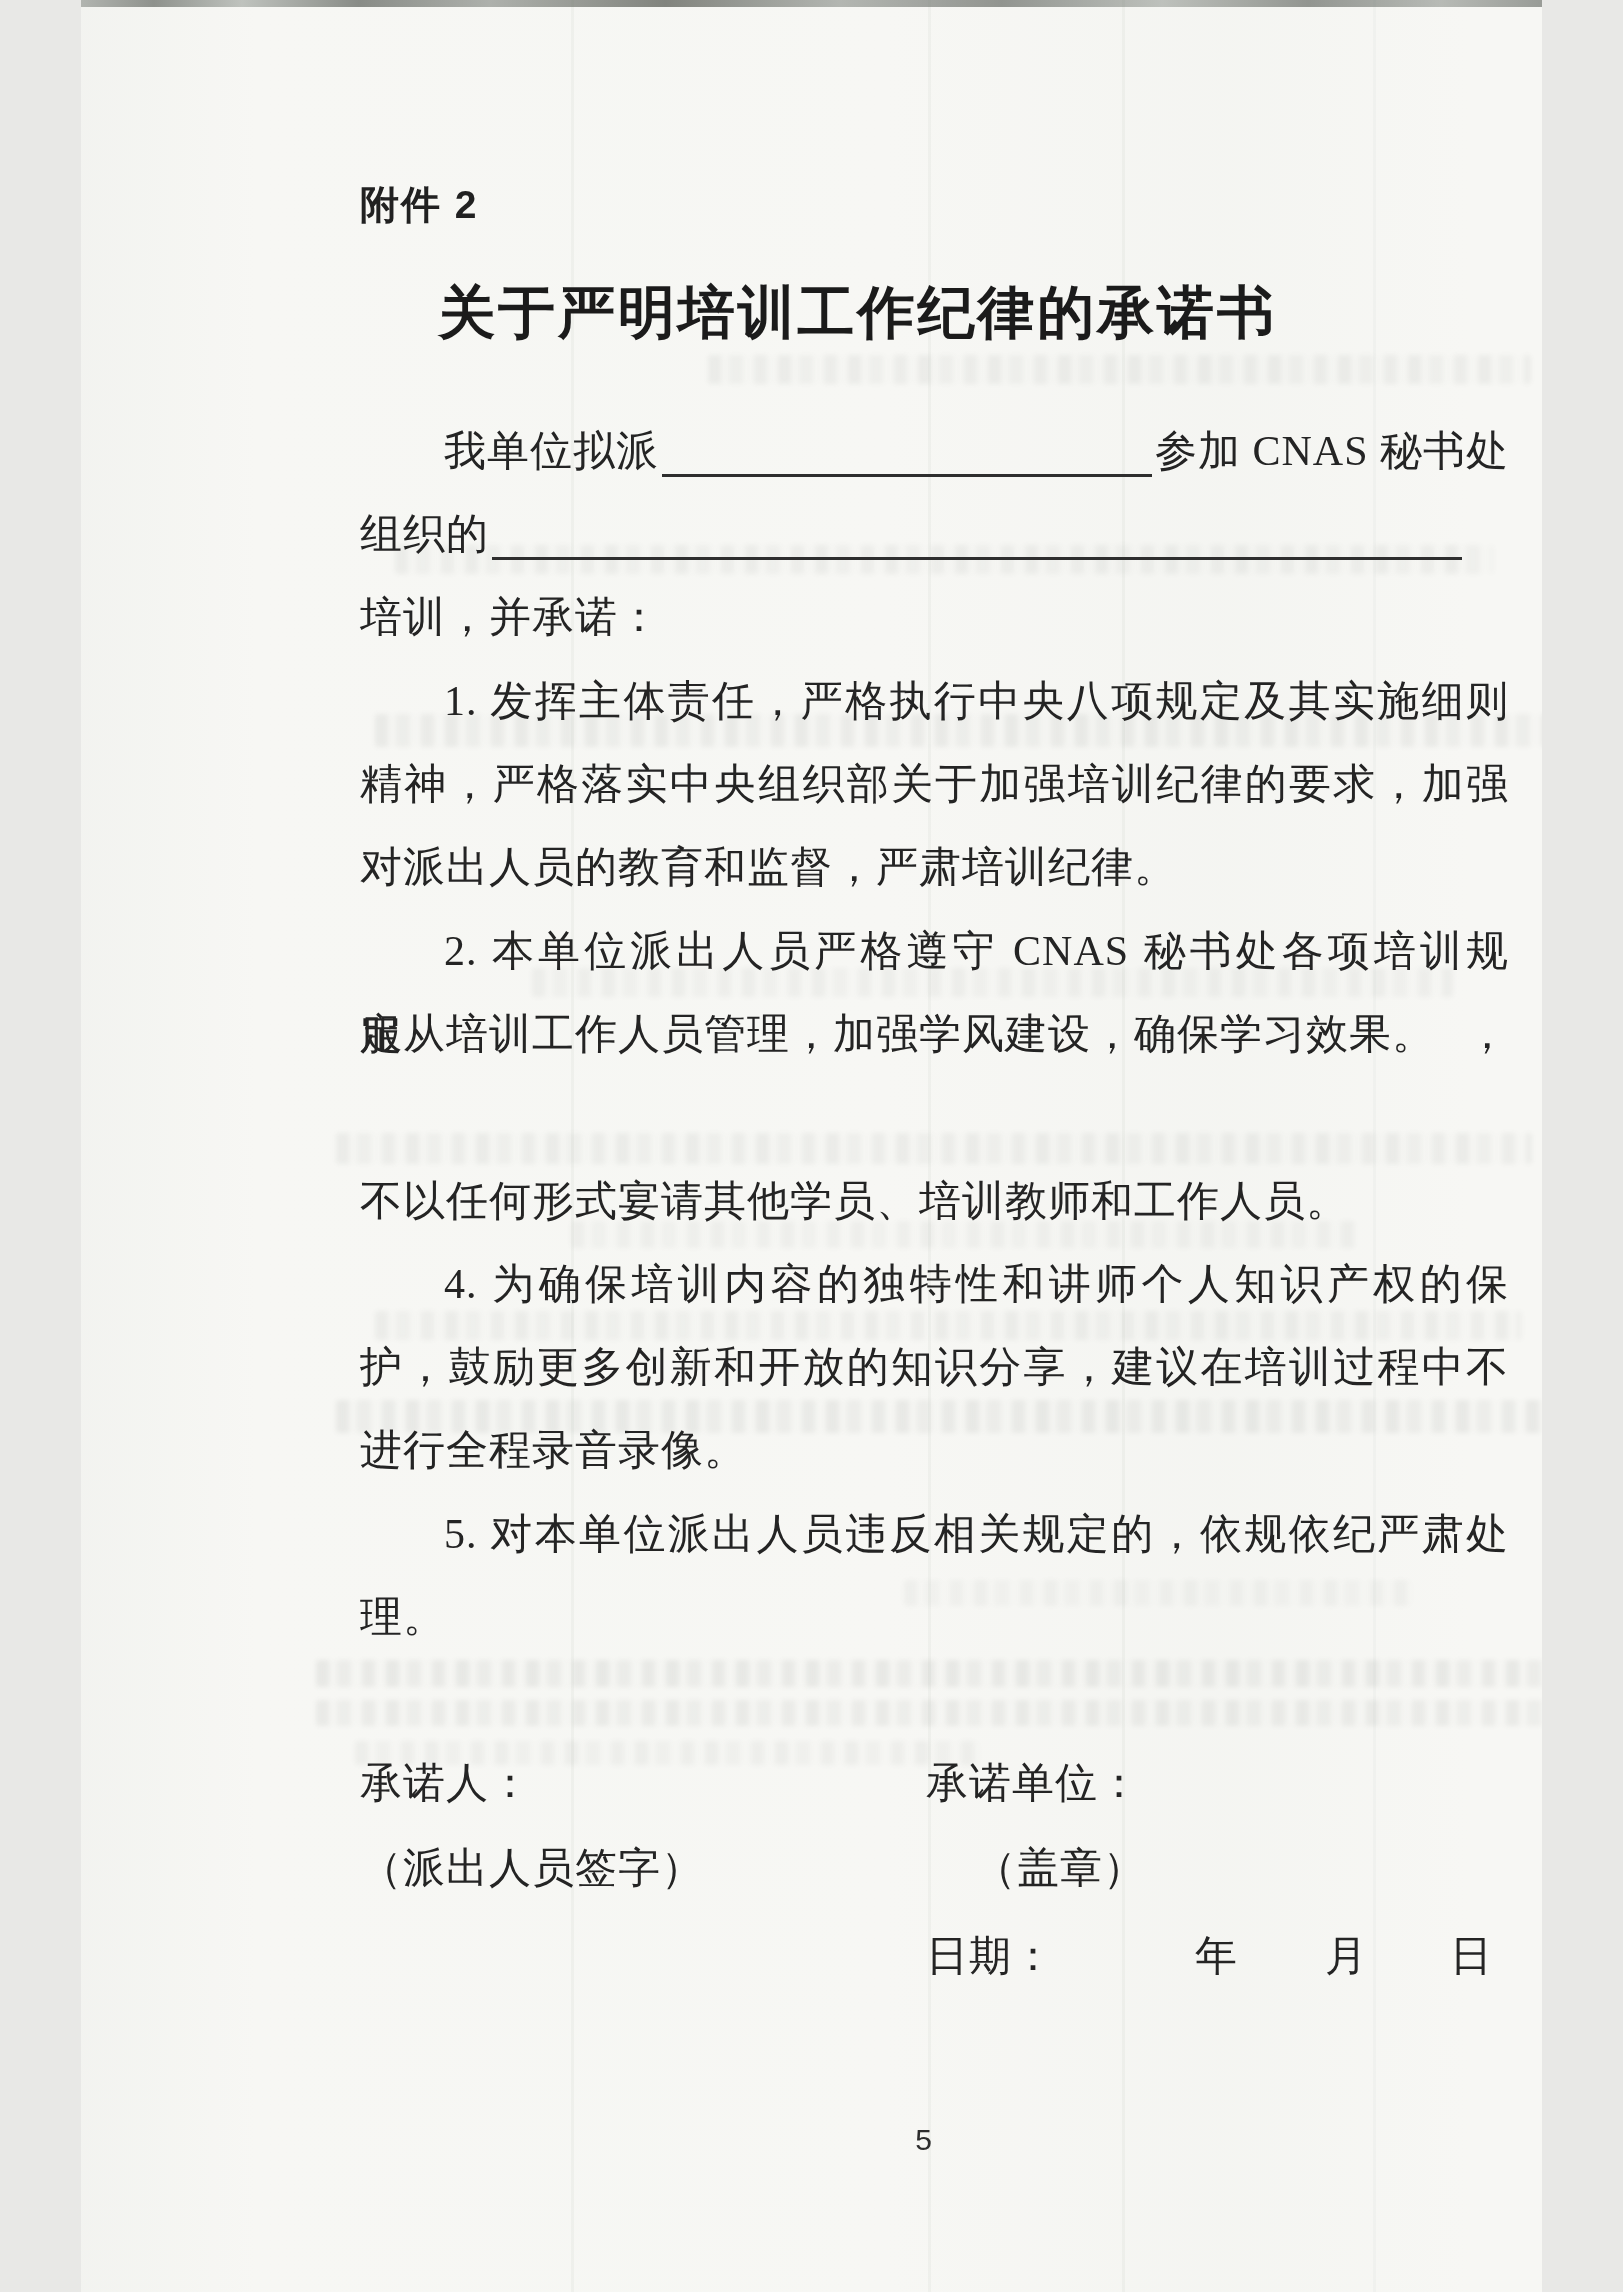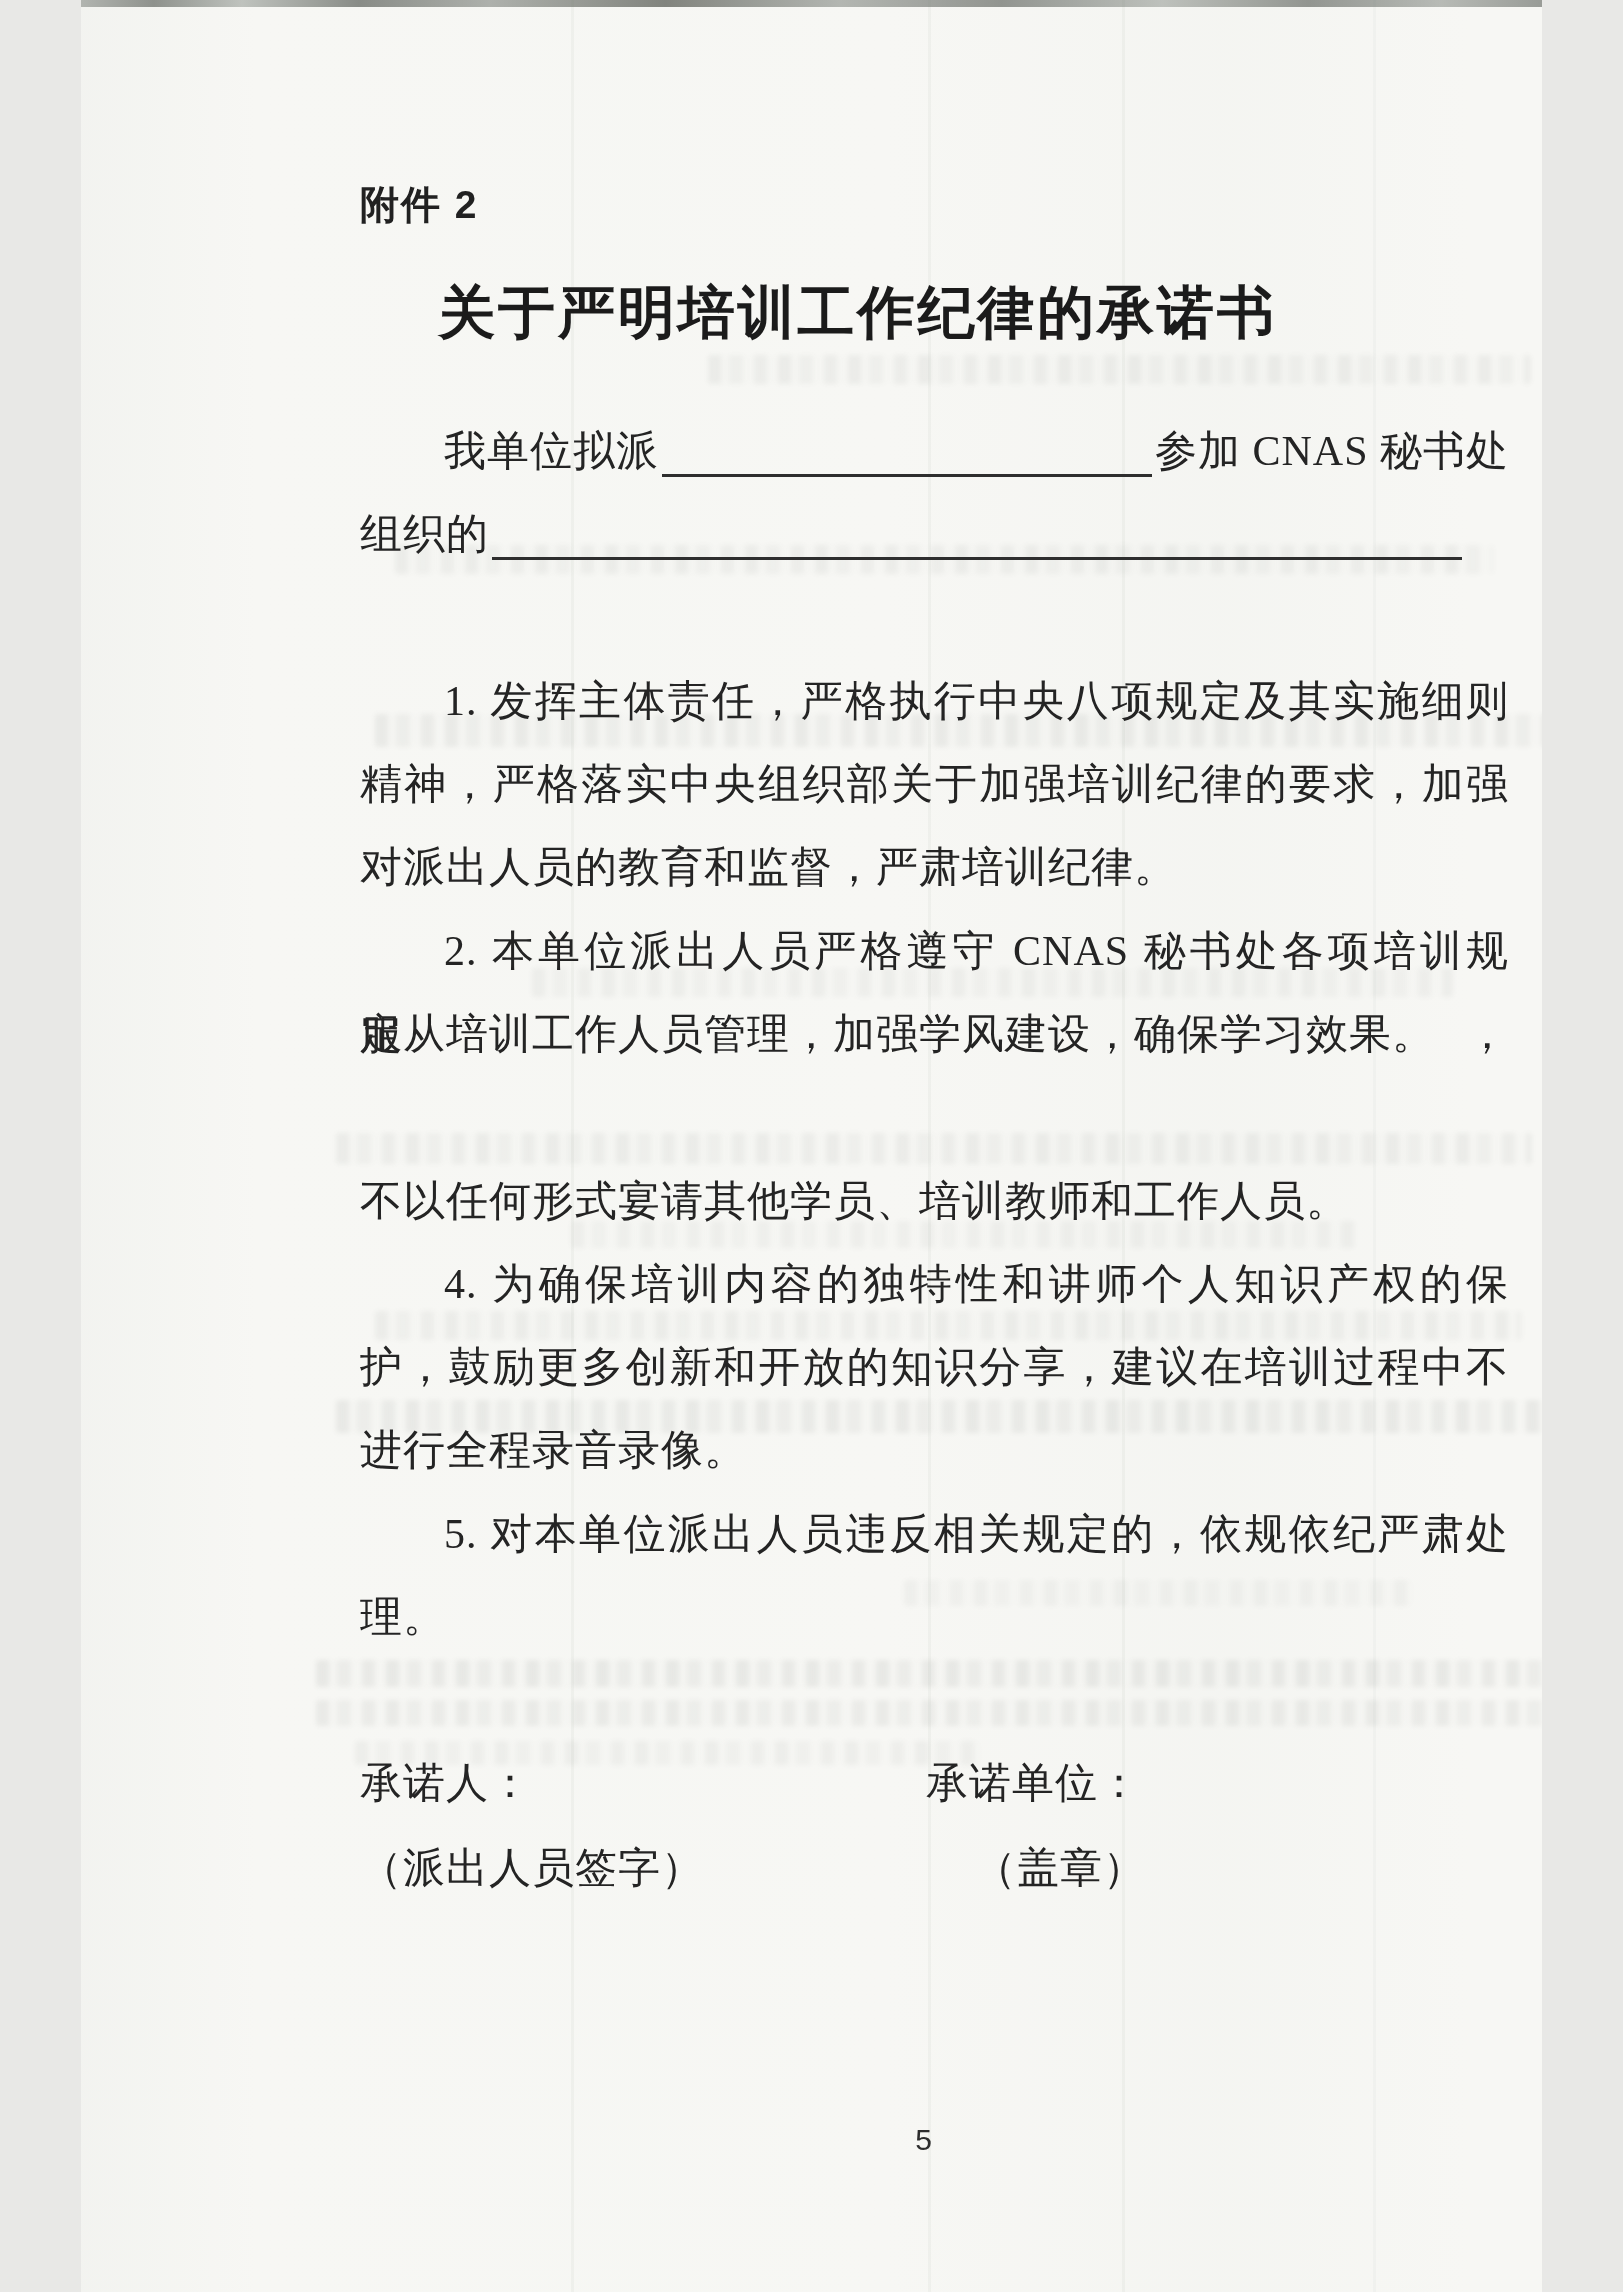--- a/index.html
+++ b/index.html
@@ -82,20 +82,21 @@
 
   <div class="row flexrow pad-indent" style="top:410px;">
     <span>我单位拟派</span>
     <span class="blank"></span>
     <span>参加 CNAS 秘书处</span>
   </div>
   <div class="row flexrow" style="top:493px;">
     <span>组织的</span>
     <span class="blank short-right"></span>
   </div>
+  <div class="row" style="top:576px;">培训，并承诺：</div>
 
   <div class="row indent fill" style="top:660px;">1. 发挥主体责任，严格执行中央八项规定及其实施细则</div>
   <div class="row fill" style="top:743px;">精神，严格落实中央组织部关于加强培训纪律的要求，加强</div>
   <div class="row" style="top:826px;">对派出人员的教育和监督，严肃培训纪律。</div>
   <div class="row indent fill" style="top:910px;">2. 本单位派出人员严格遵守 CNAS 秘书处各项培训规定，</div>
   <div class="row" style="top:993px;">服从培训工作人员管理，加强学风建设，确保学习效果。</div>
   <div class="row" style="top:1160px;">不以任何形式宴请其他学员、培训教师和工作人员。</div>
   <div class="row indent fill" style="top:1243px;">4. 为确保培训内容的独特性和讲师个人知识产权的保</div>
   <div class="row fill" style="top:1326px;">护，鼓励更多创新和开放的知识分享，建议在培训过程中不</div>
   <div class="row" style="top:1409px;">进行全程录音录像。</div>
@@ -103,16 +104,22 @@
   <div class="row" style="top:1576px;">理。</div>
 
   <div class="row" style="top:1742px;">
     <span class="sig" style="left:0;">承诺人：</span>
     <span class="sig" style="left:566px;">承诺单位：</span>
   </div>
   <div class="row" style="top:1827px;text-align:center;">
     <span class="sig" style="left:0;">（派出人员签字）</span>
     <span class="sig" style="left:566px;margin-left:48px;">（盖章）</span>
   </div>
+  <div class="row" style="top:1915px;">
+    <span class="sig" style="left:566px;">日期：</span>
+    <span class="sig" style="left:835px;">年</span>
+    <span class="sig" style="left:965px;">月</span>
+    <span class="sig" style="left:1090px;">日</span>
+  </div>
 
   <div class="pagenum">5</div>
 </div>
 
 
 </body></html>

